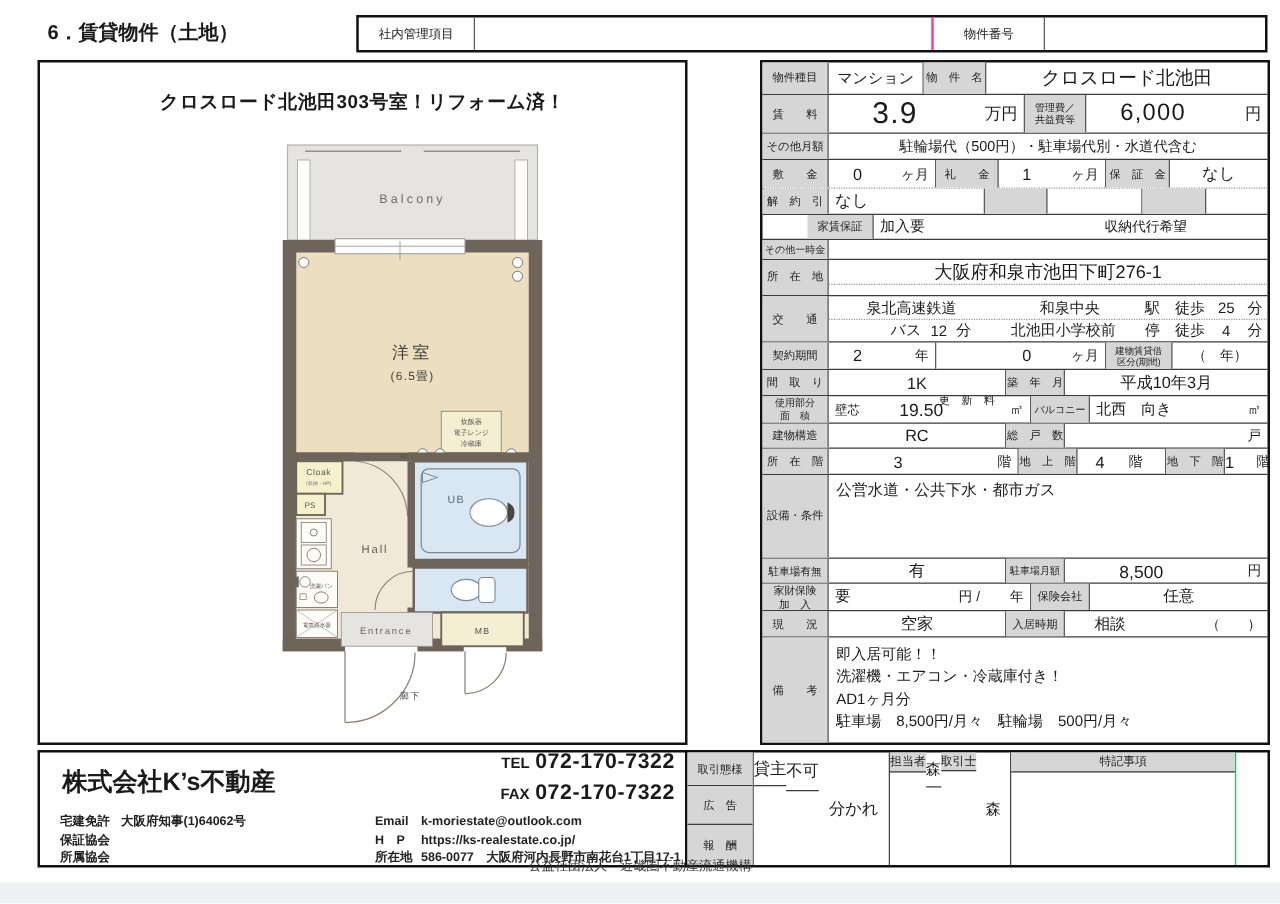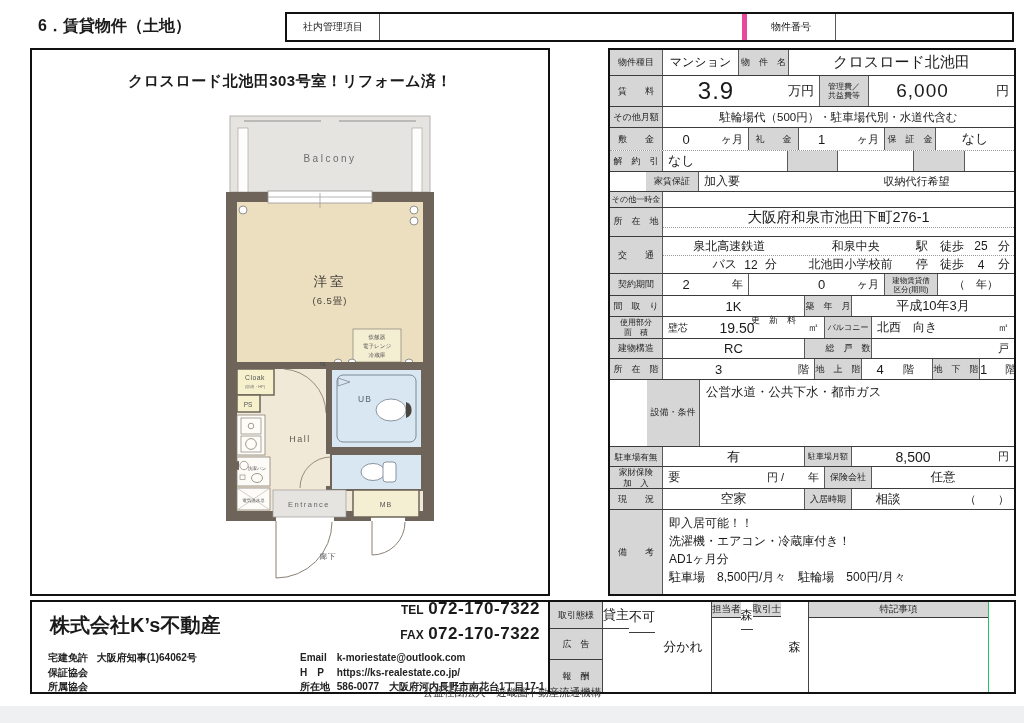--- a/index.html
+++ b/index.html
@@ -28,21 +28,21 @@
 </head>
 <body>
 
 <div id="page">
 
   <div class="abs" style="left:38px;top:16px;font-size:16px;font-weight:bold;">6．賃貸物件（土地）</div>
 
   <div class="abs box2 r" style="left:285px;top:12px;width:725px;height:26px;">
     <div class="cl ctr brd" style="width:92px;font-size:10px;">社内管理項目</div>
     <div class="cl f1"></div>
-    <div class="cl ctr brd" style="width:88px;font-size:10px;border-left:5px solid #ec4899;">物件番号</div>
+    <div class="cl ctr brd" style="width:88px;font-size:10px;border-left:2px solid #ec4899;">物件番号</div>
     <div class="cl" style="width:176px;"></div>
   </div>
 
   <div class="abs box2" style="left:30px;top:48px;width:516px;height:544px;">
     <div class="abs" style="left:0;top:22px;width:100%;text-align:center;font-size:15px;font-weight:bold;letter-spacing:.5px;">クロスロード北池田303号室！リフォーム済！</div>
 
     <svg class="abs" style="left:194px;top:64px;" width="208" height="480" viewBox="0 0 208 480" xmlns="http://www.w3.org/2000/svg">
 
       <rect x="4" y="2" width="200" height="76" fill="#e6e4e0" stroke="#b5b3af" stroke-width="1"></rect>
       <line x1="18" y1="7" x2="95" y2="7" stroke="#8f8f8f" stroke-width="1.2"></line>
@@ -275,39 +275,39 @@
       <div class="cl ctr" style="width:68px;font-size:14px;">19.50</div>
       <div class="cl rt brd pad sm" style="width:43px;">㎡</div>
       <div class="lb" style="width:46px;font-size:8px;">バルコニー</div>
       <div class="cl pad f1" style="font-size:12px;">北西　向き</div>
       <div class="cl rt pad sm" style="width:28px;">㎡</div>
     </div>
 
     <div class="r bb" style="height:20px;">
       <div class="lb" style="width:52px;">建物構造</div>
       <div class="cl ctr brd" style="width:141px;font-size:13px;">RC</div>
-      <div class="lb" style="width:46px;padding-left:20px;">総　戸　数</div>
+      <div class="lb" style="width:46px;">総　戸　数</div>
       <div class="cl f1"></div>
       <div class="cl rt pad sm" style="width:26px;">戸</div>
     </div>
 
     <div class="r bb" style="height:20px;">
       <div class="lb" style="width:52px;">所　在　階</div>
       <div class="cl ctr" style="width:111px;font-size:13px;">3</div>
       <div class="cl rt brd pad sm" style="width:30px;">階</div>
       <div class="lb" style="width:46px;">地　上　階</div>
       <div class="cl ctr" style="width:36px;font-size:13px;">4</div>
       <div class="cl brd pad sm" style="width:24px;">階</div>
       <div class="lb" style="width:46px;">地　下　階</div>
       <div class="cl ctr f1" style="font-size:13px;">1</div>
       <div class="cl rt pad sm" style="width:24px;">階</div>
     </div>
 
     <div class="r bb" style="height:68px;">
-      <div class="lb" style="width:52px;margin-left:37px;">設備・条件</div>
+      <div class="lb" style="width:52px;">設備・条件</div>
       <div class="f1" style="font-size:12.5px;padding:4px 6px;">公営水道・公共下水・都市ガス</div>
     </div>
 
     <div class="r bb" style="height:20px;">
       <div class="lb" style="width:52px;font-size:8.5px;">駐車場有無</div>
       <div class="cl ctr brd" style="width:141px;font-size:13px;">有</div>
       <div class="lb" style="width:46px;font-size:8px;">駐車場月額</div>
       <div class="cl ctr f1" style="font-size:14px;">8,500</div>
       <div class="cl rt pad sm" style="width:30px;">円</div>
     </div>

